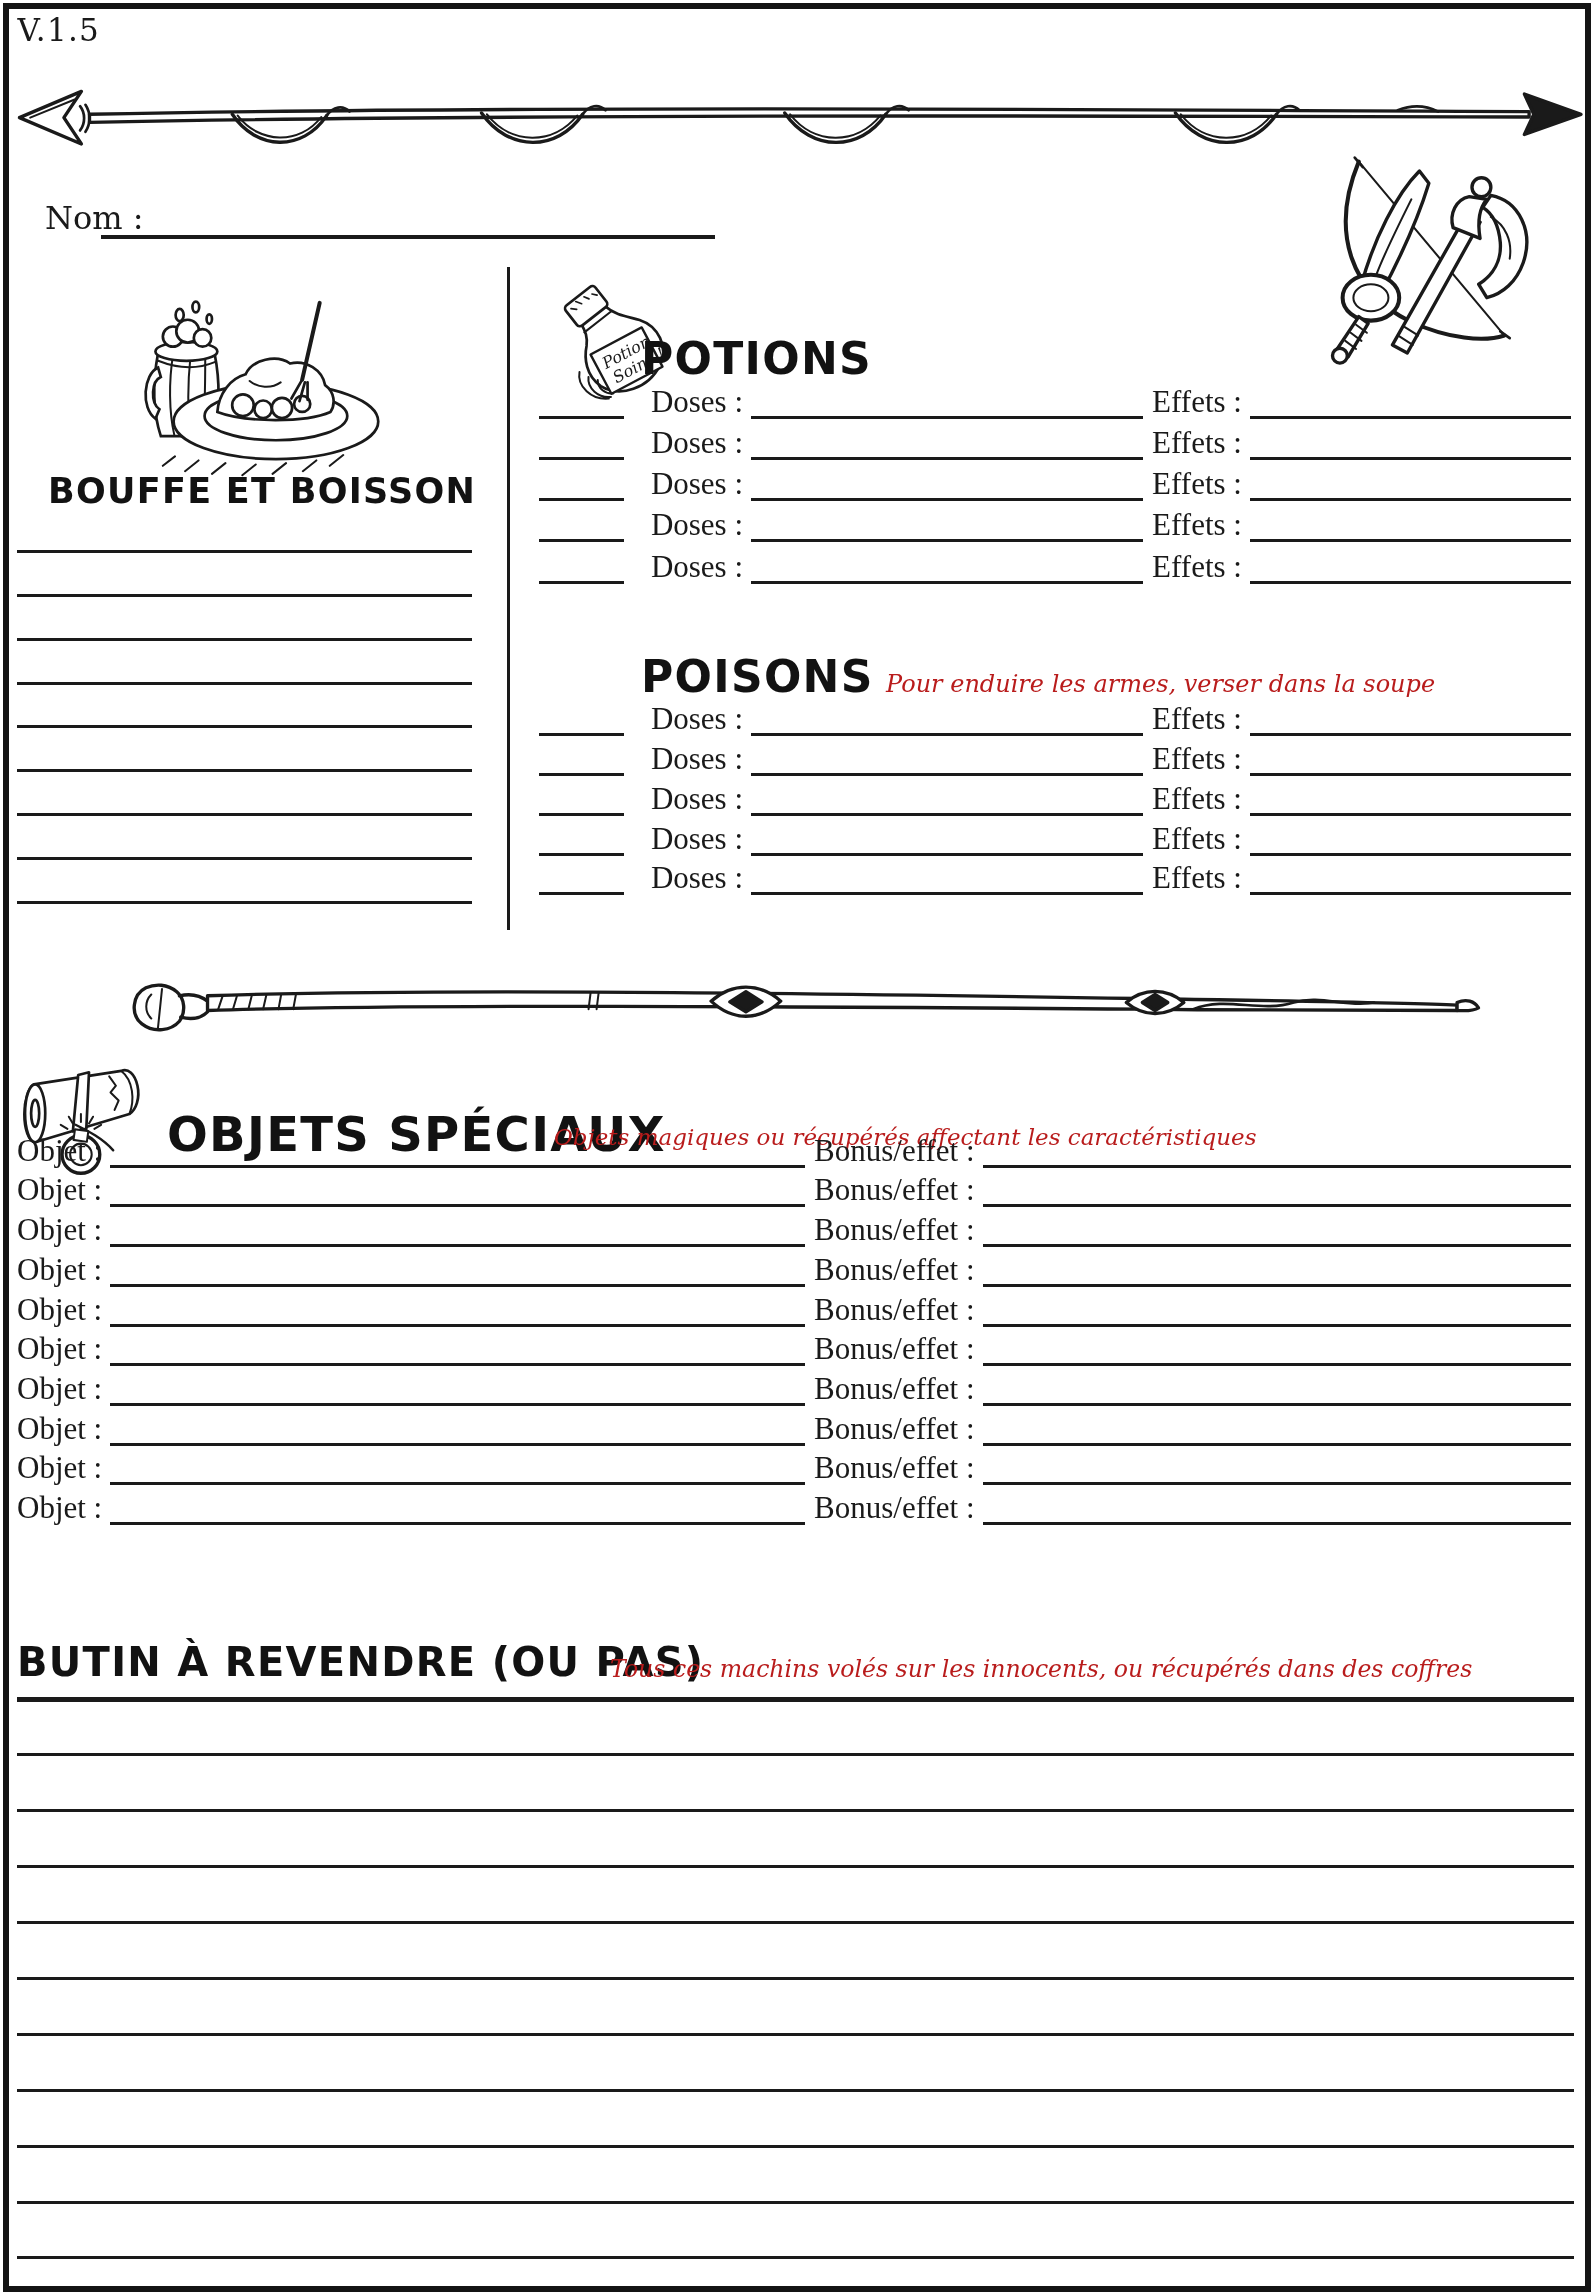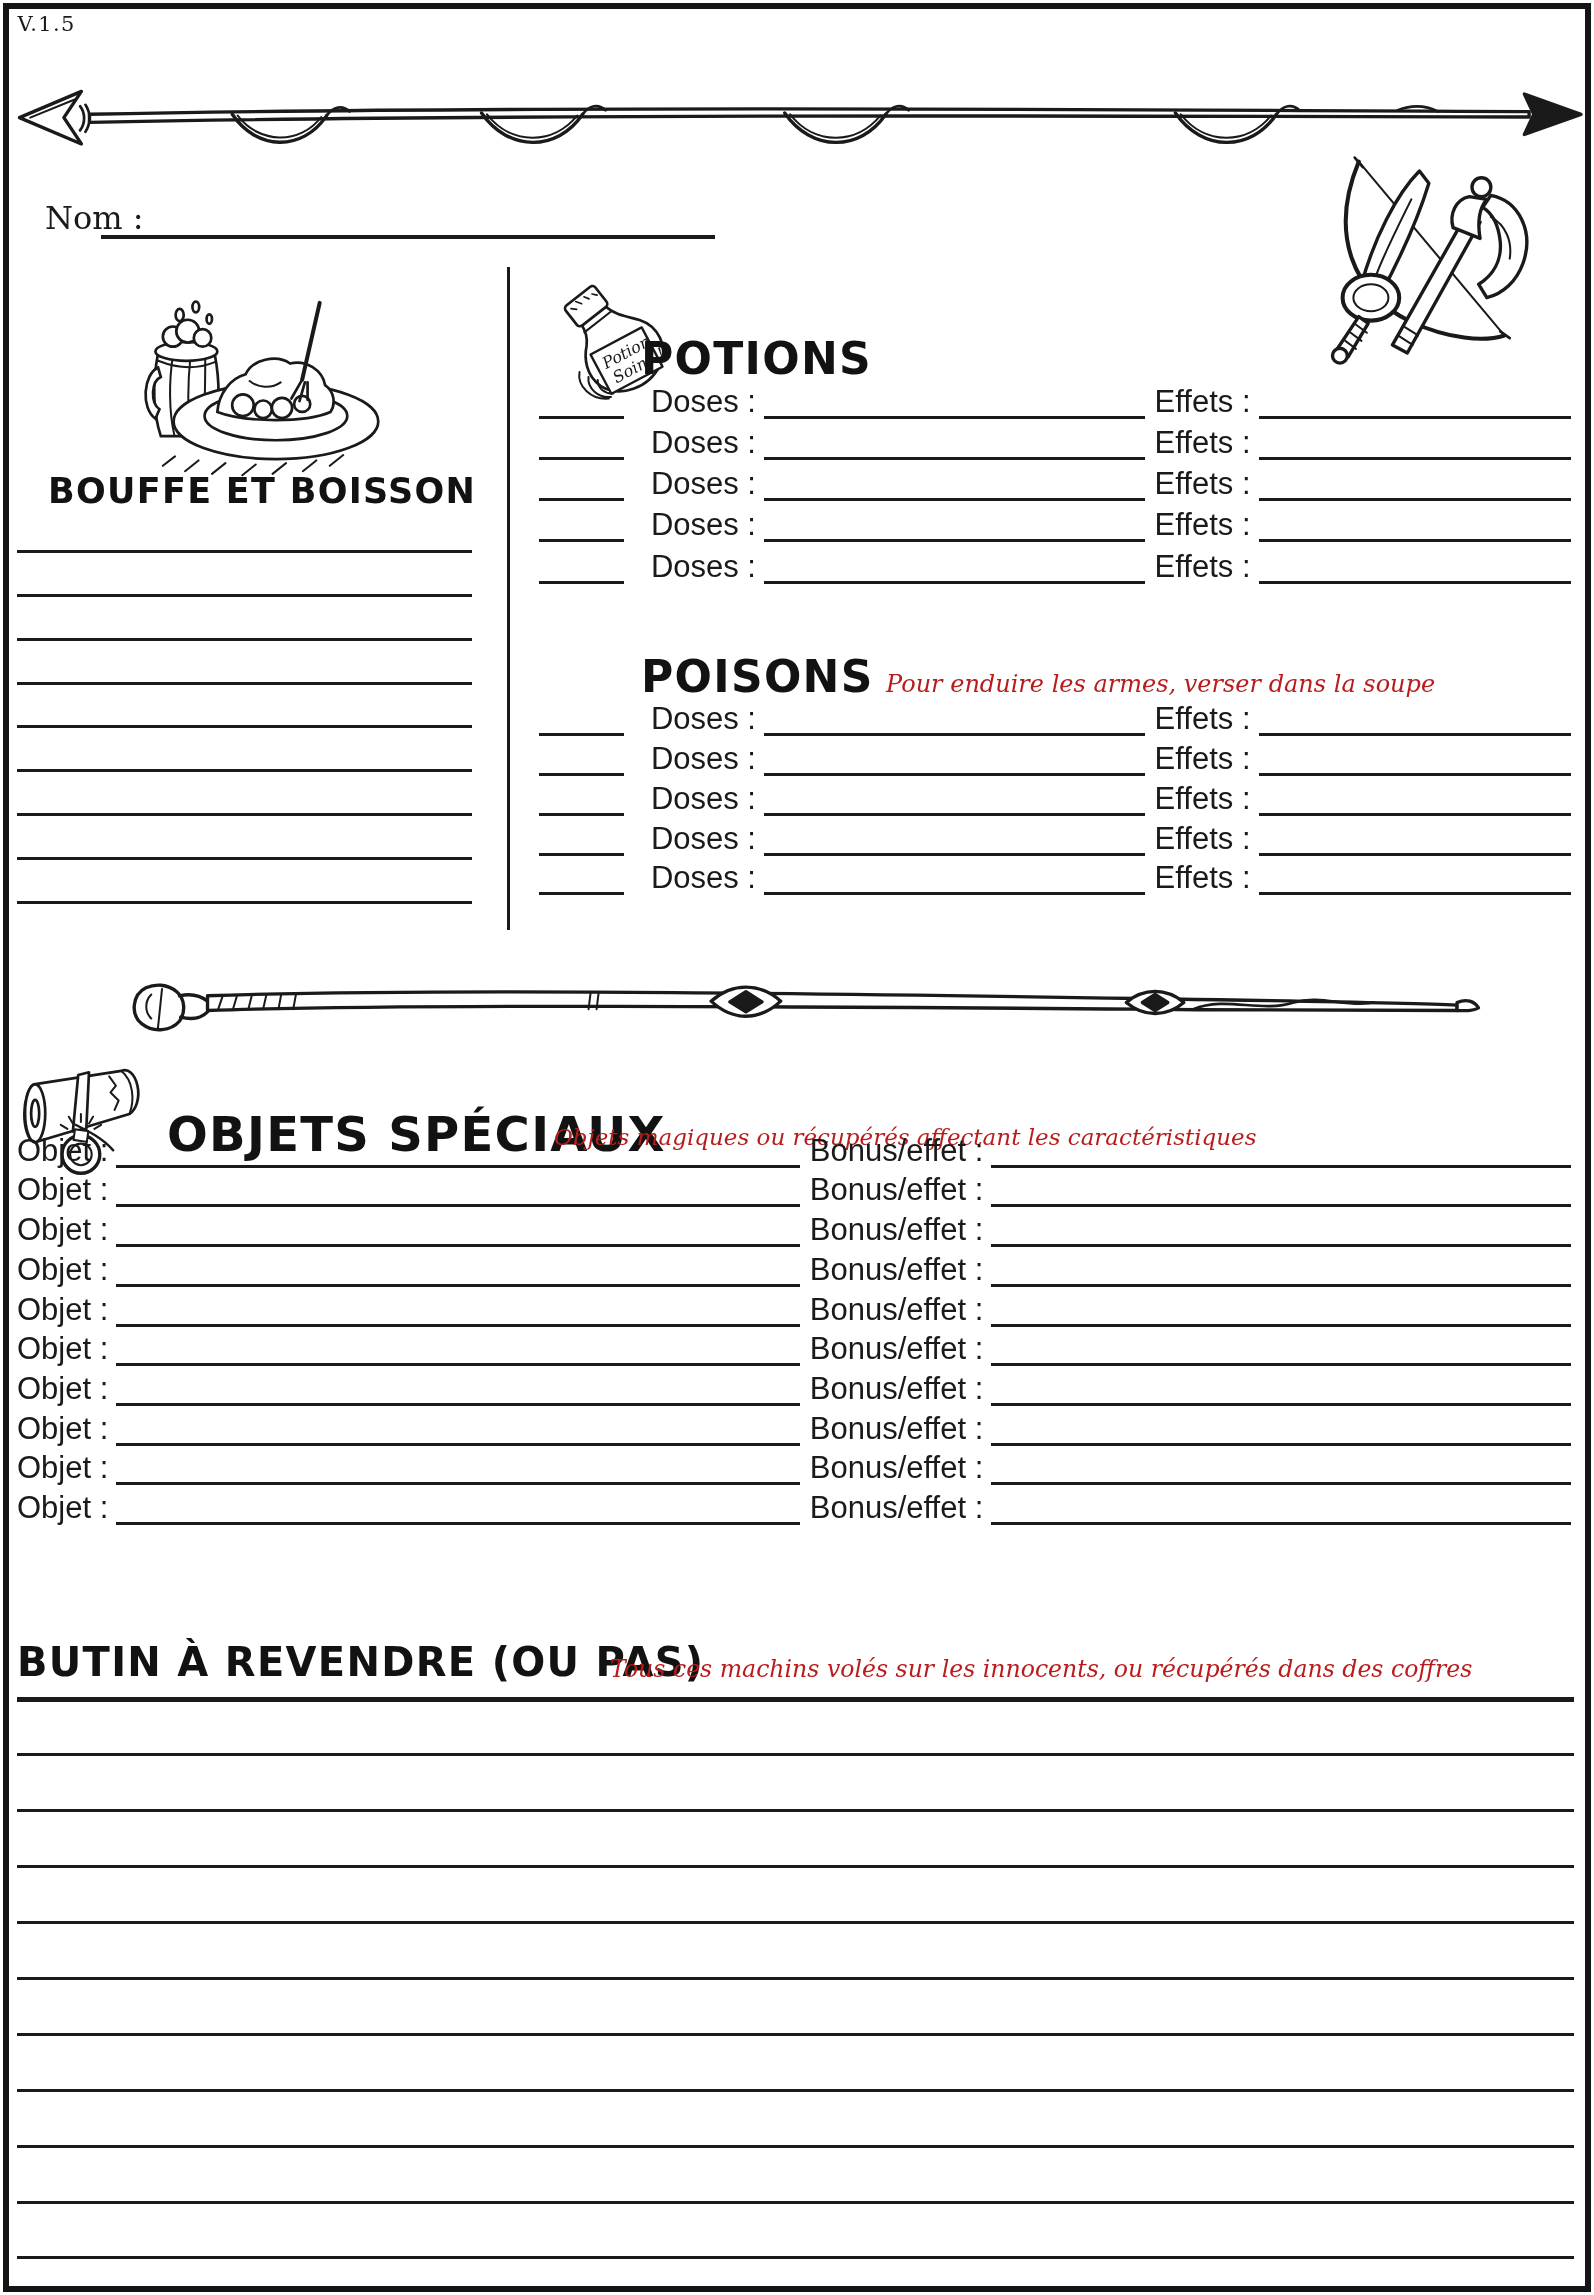--- a/index.html
+++ b/index.html
@@ -7,21 +7,21 @@
   .page{
     position:relative; width:1594px; height:2295px; background:var(--paper);
     margin:0 auto; overflow:hidden; color:var(--ink);
     font-family:"DejaVu Serif", serif;
   }
   .sheet-border{ position:absolute; inset:2.7px; border:6px solid #141414; pointer-events:none; }
   .abs{ position:absolute; }
   .rline{ position:absolute; background:var(--ink); height:2.7px; }
   .vline{ position:absolute; background:var(--ink); }
 
-  .version{ left:17.5px; top:12px; font-size:21px; letter-spacing:1.3px; }
+  .version{ left:17.5px; top:12px; font-size:31px; letter-spacing:1.3px; }
   .main-title{
     left:101px; top:1.3px; width:1388px; text-align:center;
     font-family:"DejaVu Serif", serif; font-weight:bold; font-size:62px;
     font-variant:small-caps; letter-spacing:4px; white-space:nowrap;
   }
   .nom-label{ left:19px; top:199px; font-size:32px;margin-left:26px; }
   .nom-value{ left:120px; top:187px; font-size:38px; font-weight:bold; font-style:italic; white-space:nowrap; }
 
   .h-bold{
     position:absolute; font-family:"DejaVu Sans", sans-serif; font-weight:900;
@@ -31,21 +31,21 @@
     position:absolute; font-family:"DejaVu Serif", serif; font-style:italic;
     color:#b91c1c; white-space:nowrap; line-height:1;
   }
 
   .frow{ position:absolute; display:flex; align-items:flex-end; height:38px; }
   .seg{ border-bottom:3.4px solid var(--ink); height:8px; }
   .stub{ width:85px; margin-right:17.5px; flex:none; }
   .fg1{ flex:1.22; } .fg2{ flex:1; }
   .ofg1{ flex:1.18; } .ofg2{ flex:1; }
   .slabel{
-    font-family:Liberation Sans, sans-serif; font-size:31px; line-height:1;
+    font-family:Liberation Serif, serif; font-size:31px; line-height:1;
     padding:0 8px 2px 9.4px; color:var(--ink); white-space:nowrap;
   }
   .dose-row{ left:539px; width:1032px; }
   .objet-row{ left:17px; width:1554px; }
   .objet-row .slabel:first-child{ padding-left:0; }
 
   svg{ display:block; }
 </style>
 </head>
 <body>

